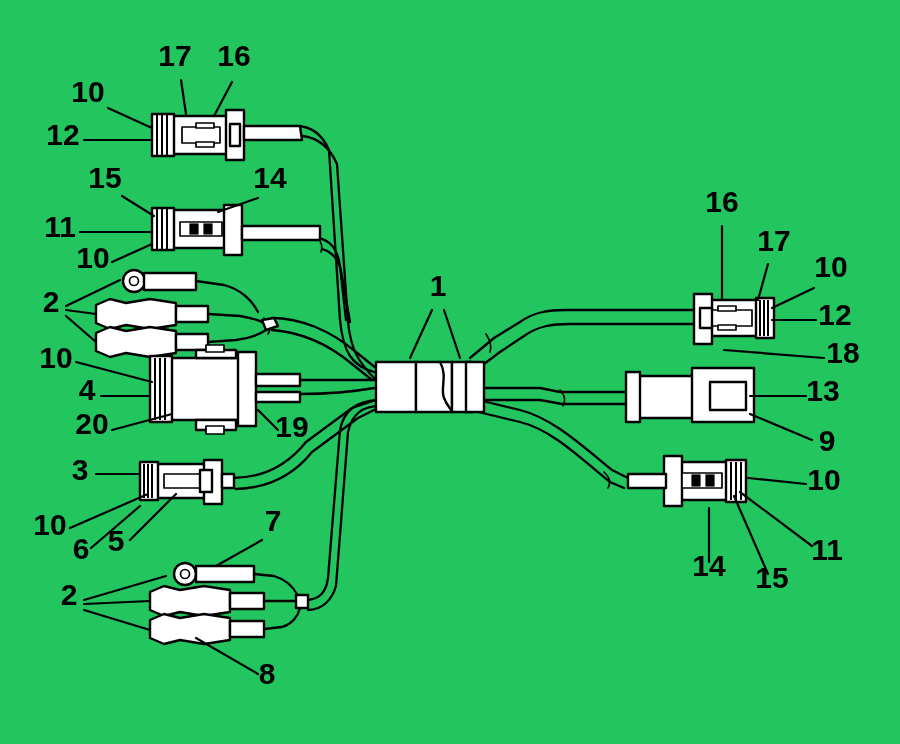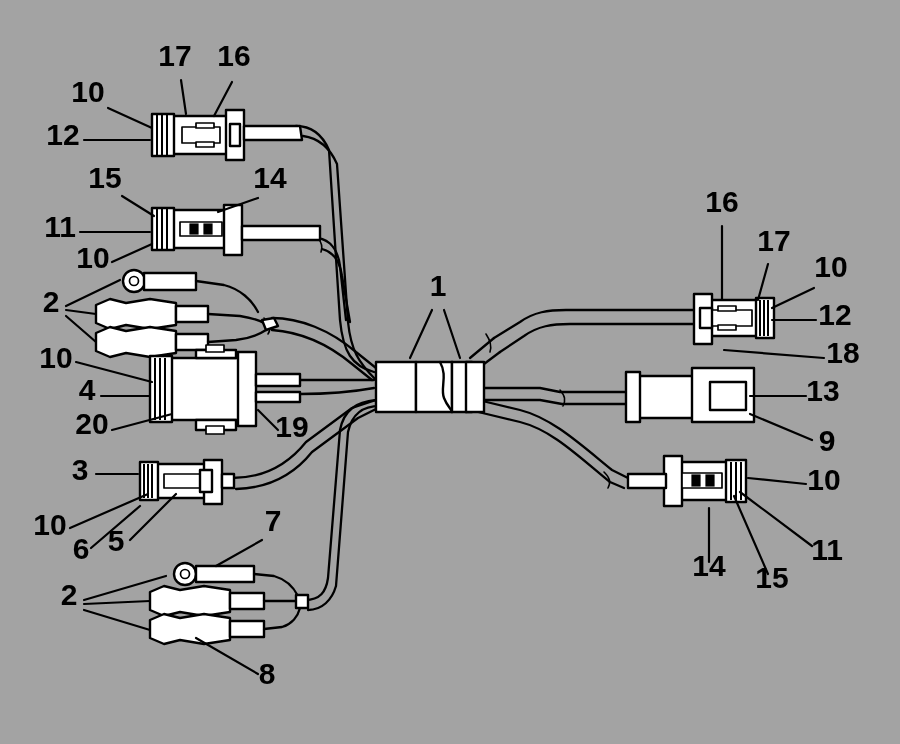--- a/index.html
+++ b/index.html
@@ -7,21 +7,21 @@
     padding: 0;
     background: #ffffff;
   }
   body {
     font-family: "Liberation Sans", sans-serif;
   }
   #diagram-root {
     position: relative;
     width: 900px;
     height: 744px;
-    background: #a3a3a3;
+    background: #22c55e;
     overflow: hidden;
   }
   #diagram-svg {
     position: absolute;
     left: 0;
     top: 0;
     width: 900px;
     height: 744px;
   }
   .callout-text {

